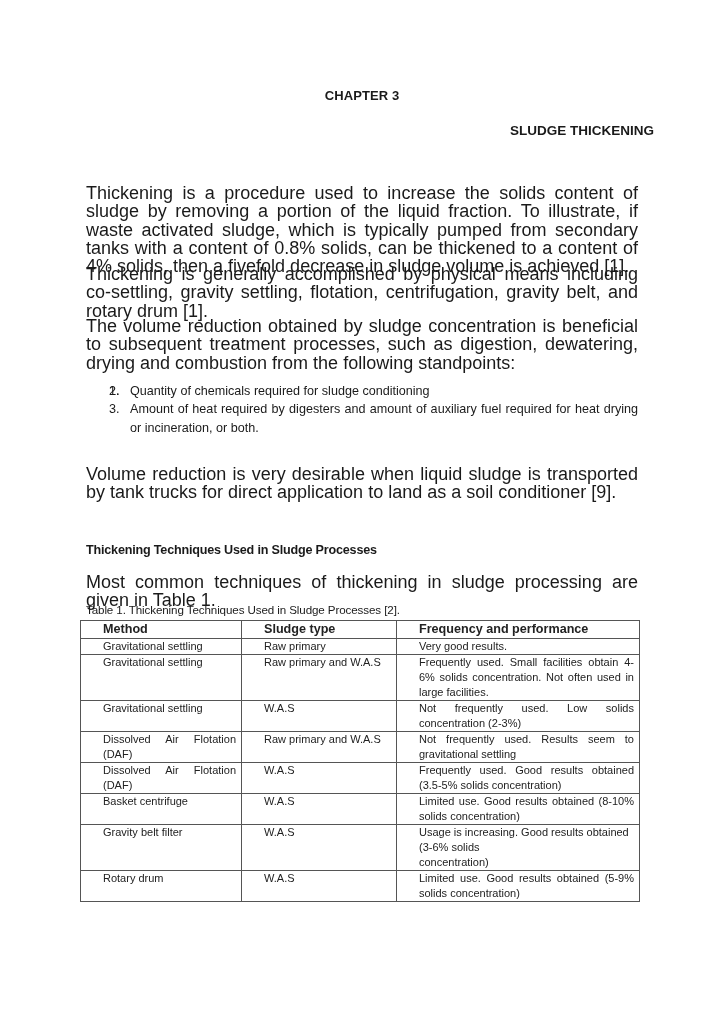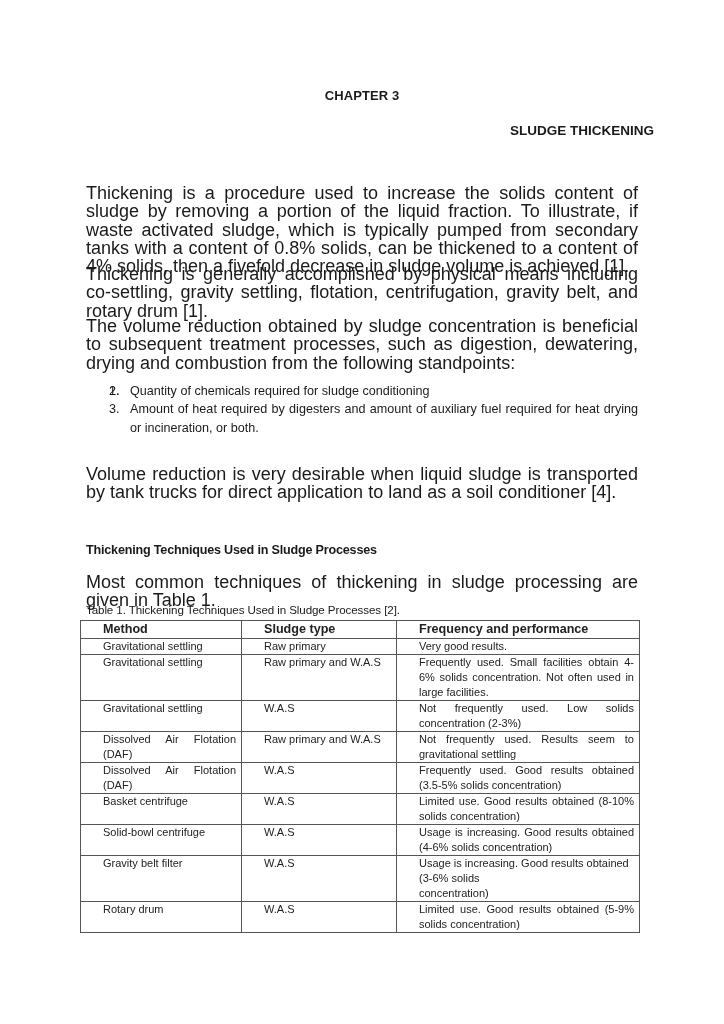--- a/index.html
+++ b/index.html
@@ -135,21 +135,21 @@
     <li>
       <span class="num">2.</span>
       <span>Quantity of chemicals required for sludge conditioning</span>
     </li>
     <li>
       <span class="num">3.</span>
       <span>Amount of heat required by digesters and amount of auxiliary fuel required for heat drying or incineration, or both.</span>
     </li>
   </ol>
 
-  <p class="p p4">Volume reduction is very desirable when liquid sludge is transported by tank trucks for direct application to land as a soil conditioner [4].</p>
+  <p class="p p4">Volume reduction is very desirable when liquid sludge is transported by tank trucks for direct application to land as a soil conditioner [9].</p>
 
   <div class="section">Thickening Techniques Used in Sludge Processes</div>
   <p class="p p5">Most common techniques of thickening in sludge processing are given in Table 1.</p>
   <div class="caption">Table 1. Thickening Techniques Used in Sludge Processes [2].</div>
 </div>
 
 <table class="tbl">
   <colgroup>
     <col class="col1">
     <col class="col2">
@@ -187,25 +187,20 @@
       <td class="c1">Dissolved Air Flotation (DAF)</td>
       <td class="c2">W.A.S</td>
       <td class="c3">Frequently used. Good results obtained (3.5-5% solids concentration)</td>
     </tr>
     <tr>
       <td class="c1">Basket centrifuge</td>
       <td class="c2">W.A.S</td>
       <td class="c3">Limited use. Good results obtained (8-10% solids concentration)</td>
     </tr>
     <tr>
-      <td class="c1">Solid-bowl centrifuge</td>
-      <td class="c2">W.A.S</td>
-      <td class="c3">Usage is increasing. Good results obtained (4-6% solids concentration)</td>
-    </tr>
-    <tr>
       <td class="c1">Gravity belt filter</td>
       <td class="c2">W.A.S</td>
       <td class="c3" style="white-space: pre-line; text-align: left;">Usage is increasing. Good results obtained (3-6% solids
 concentration)</td>
     </tr>
     <tr>
       <td class="c1">Rotary drum</td>
       <td class="c2">W.A.S</td>
       <td class="c3">Limited use. Good results obtained (5-9% solids concentration)</td>
     </tr>

